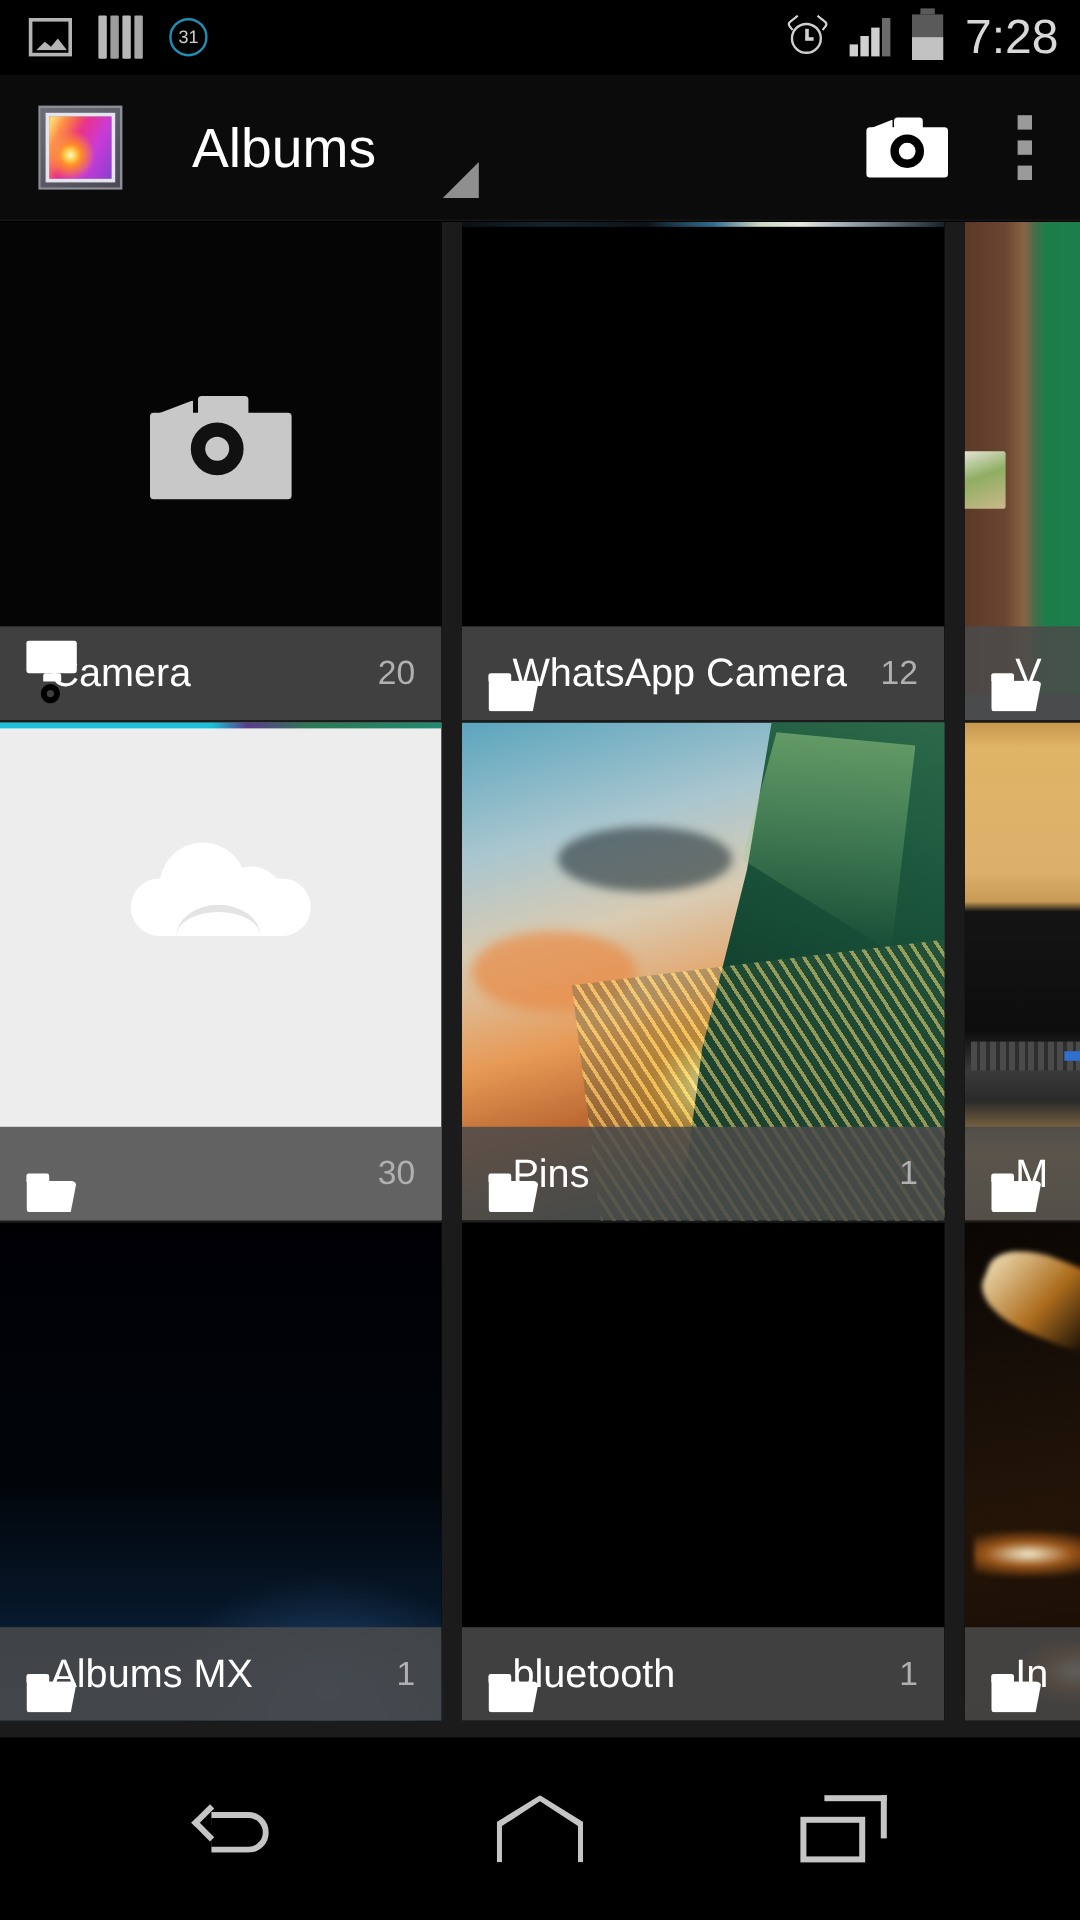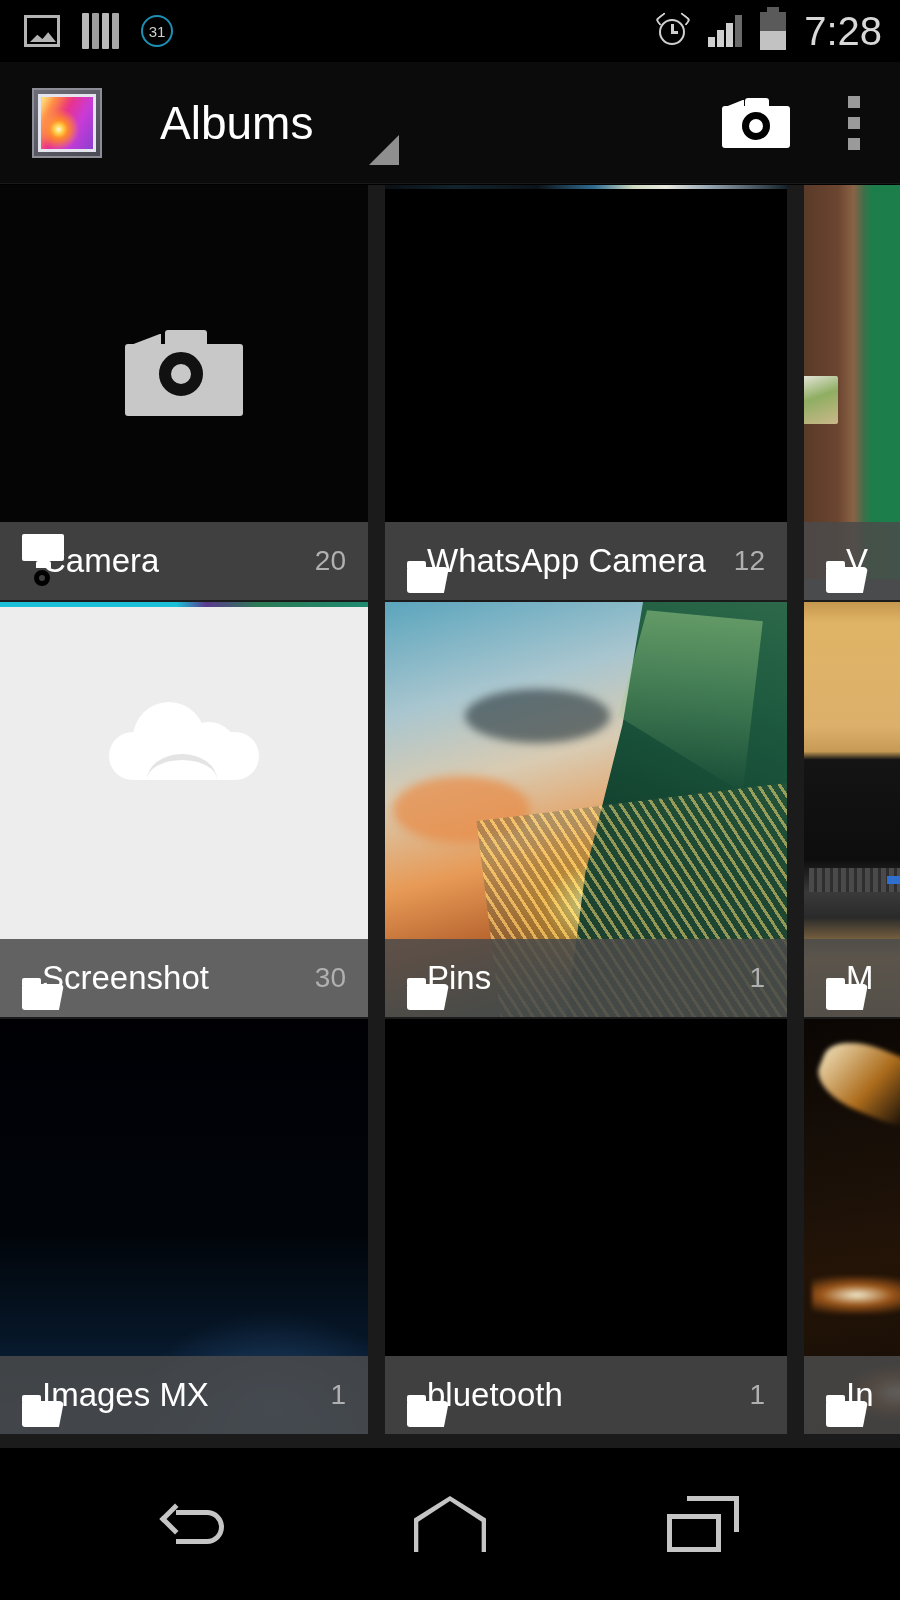--- a/index.html
+++ b/index.html
@@ -358,21 +358,20 @@
           <div class="cloud">
             <div class="c1"></div>
               <div class="c2"></div>
               <div class="c3"></div>
               <div class="mouth"></div>
           </div>
         </div>
       </div>
       <div class="labelbar">
         <span class="lbl-icon"><span class="icon-folder"></span></span>
-        <span class="lbl-name">Screenshot</span>
         <span class="lbl-count">30</span>
       </div>
     </div>
 
     <div class="cell">
       <div class="thumb">
         <div class="art-wave">
           <div class="darkcloud1"></div>
             <div class="darkcloud2"></div>
           <div class="crest"></div>
@@ -402,21 +401,21 @@
     </div>
 
     <div class="cell">
       <div class="thumb">
         <div class="art-dark-blue">
             <div class="glow"></div>
           </div>
       </div>
       <div class="labelbar">
         <span class="lbl-icon"><span class="icon-folder"></span></span>
-        <span class="lbl-name">Images MX</span>
+        <span class="lbl-name">Albums MX</span>
         <span class="lbl-count">1</span>
       </div>
     </div>
 
     <div class="cell">
       <div class="thumb">
         <div class="art-black"></div>
       </div>
       <div class="labelbar">
         <span class="lbl-icon"><span class="icon-folder"></span></span>

